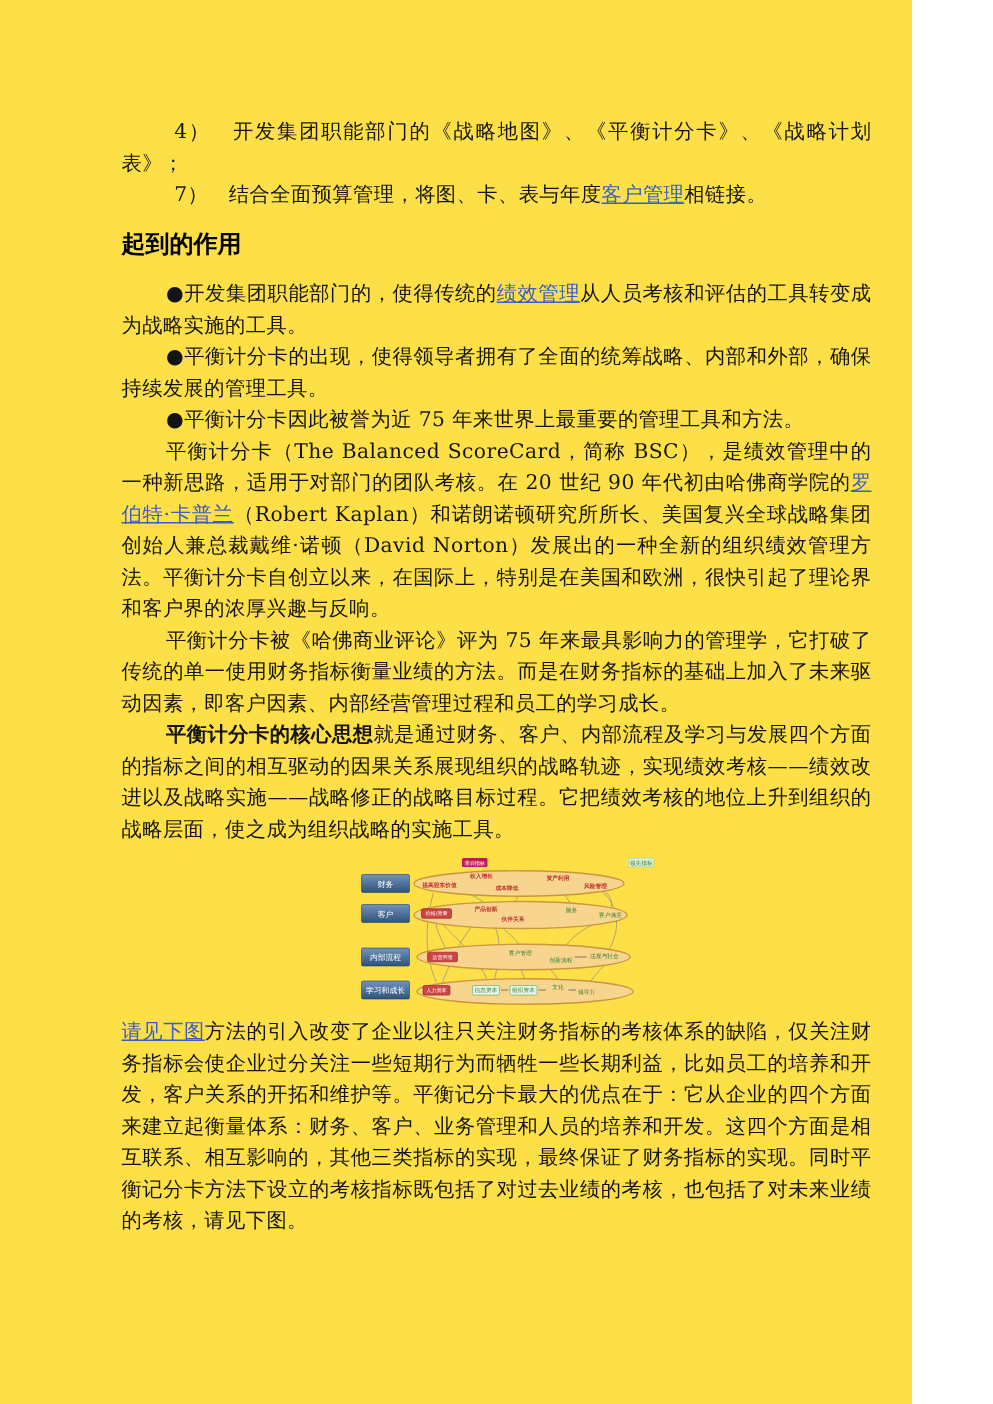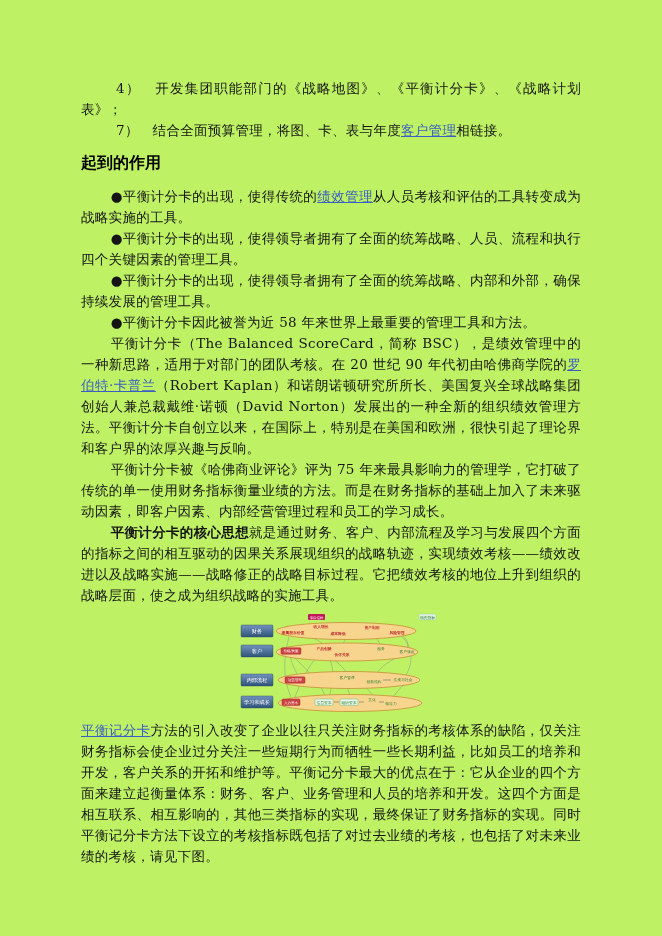--- a/index.html
+++ b/index.html
@@ -1,19 +1,19 @@
 <!DOCTYPE html>
 <html><head>
 <meta charset="utf-8">
 <style>
   html,body { margin:0; padding:0; background:#ffffff; }
   .page {
     position:relative;
-    width:662px; height:936px;
-    background:#bef264;
+    width:608px; height:936px;
+    background:#fde047;
     overflow:hidden;
     font-family:"DejaVu Serif","Liberation Serif",serif;
     color:#141414;
   }
   .content {
     position:absolute; left:81px; top:78px; width:500px;
   }
   .content p {
     margin:0;
     font-size:13.5px;
@@ -83,25 +83,24 @@
       <span>4）　开发集团职能部门的《战略地图》、《平衡计分卡》、《战略计划表》；</span>
     </p>
     <p class="list-item">
       <span>7）　结合全面预算管理，将图、卡、表与年度</span><span class="lnk">客户管理</span><span>相链接。</span>
     </p>
 
 
     <h1 class="main-heading">起到的作用</h1>
 
     <p class="indent">
-      <span>●平衡计分卡的出现，使得传统的</span><span class="lnk">绩效管理</span><span>从人员考核和评估的工具转变成为战略实施的工具。</span>
-    </p>
-    <p class="indent">●平衡计分卡的出现，使得领导者拥有了全面的统筹战略、人员、流程和执行四个关键因素的管理工具。</p>
+      <span>●开发集团职能部门的，使得传统的</span><span class="lnk">绩效管理</span><span>从人员考核和评估的工具转变成为战略实施的工具。</span>
+    </p>
     <p class="indent">●平衡计分卡的出现，使得领导者拥有了全面的统筹战略、内部和外部，确保持续发展的管理工具。</p>
-    <p class="indent">●平衡计分卡因此被誉为近 58 年来世界上最重要的管理工具和方法。</p>
+    <p class="indent">●平衡计分卡因此被誉为近 75 年来世界上最重要的管理工具和方法。</p>
 
     <p class="indent">
       <span>平衡计分卡（The Balanced ScoreCard，简称 BSC），是绩效管理中的一种新思路，适用于对部门的团队考核。在 20 世纪 90 年代初由哈佛商学院的</span><span class="lnk">罗伯特·卡普兰</span><span>（Robert Kaplan）和诺朗诺顿研究所所长、美国复兴全球战略集团创始人兼总裁戴维·诺顿（David Norton）发展出的一种全新的组织绩效管理方法。平衡计分卡自创立以来，在国际上，特别是在美国和欧洲，很快引起了理论界和客户界的浓厚兴趣与反响。</span>
     </p>
 
     <p class="indent">平衡计分卡被《哈佛商业评论》评为 75 年来最具影响力的管理学，它打破了传统的单一使用财务指标衡量业绩的方法。而是在财务指标的基础上加入了未来驱动因素，即客户因素、内部经营管理过程和员工的学习成长。</p>
 
     <p class="indent">
       <span class="bold-run">平衡计分卡的核心思想</span><span>就是通过财务、客户、内部流程及学习与发展四个方面的指标之间的相互驱动的因果关系展现组织的战略轨迹，实现绩效考核——绩效改进以及战略实施——战略修正的战略目标过程。它把绩效考核的地位上升到组织的战略层面，使之成为组织战略的实施工具。</span>
     </p>
@@ -200,17 +199,17 @@
           <text class="n-green" x="118" y="90.5">组织资本</text>
           <line class="mini-arrow" x1="128" y1="89" x2="133" y2="89"></line>
           <text class="n-green" x="141" y="88">文化</text>
           <line class="mini-arrow" x1="148" y1="89" x2="153" y2="89"></line>
           <text class="n-green" x="160" y="91.5">领导力</text>
         </g>
       </svg>
     </figure>
 
     <p>
-      <span class="lnk">平衡记分卡</span><span>方法的引入改变了企业以往只关注财务指标的考核体系的缺陷，仅关注财务指标会使企业过分关注一些短期行为而牺牲一些长期利益，比如员工的培养和开发，客户关系的开拓和维护等。平衡记分卡最大的优点在于：它从企业的四个方面来建立起衡量体系：财务、客户、业务管理和人员的培养和开发。这四个方面是相互联系、相互影响的，其他三类指标的实现，最终保证了财务指标的实现。同时平衡记分卡方法下设立的考核指标既包括了对过去业绩的考核，也包括了对未来业绩的考核，请见下图。</span>
+      <span class="lnk">请见下图</span><span>方法的引入改变了企业以往只关注财务指标的考核体系的缺陷，仅关注财务指标会使企业过分关注一些短期行为而牺牲一些长期利益，比如员工的培养和开发，客户关系的开拓和维护等。平衡记分卡最大的优点在于：它从企业的四个方面来建立起衡量体系：财务、客户、业务管理和人员的培养和开发。这四个方面是相互联系、相互影响的，其他三类指标的实现，最终保证了财务指标的实现。同时平衡记分卡方法下设立的考核指标既包括了对过去业绩的考核，也包括了对未来业绩的考核，请见下图。</span>
     </p>
 
   </div>
 </div>
 
 </body></html>

